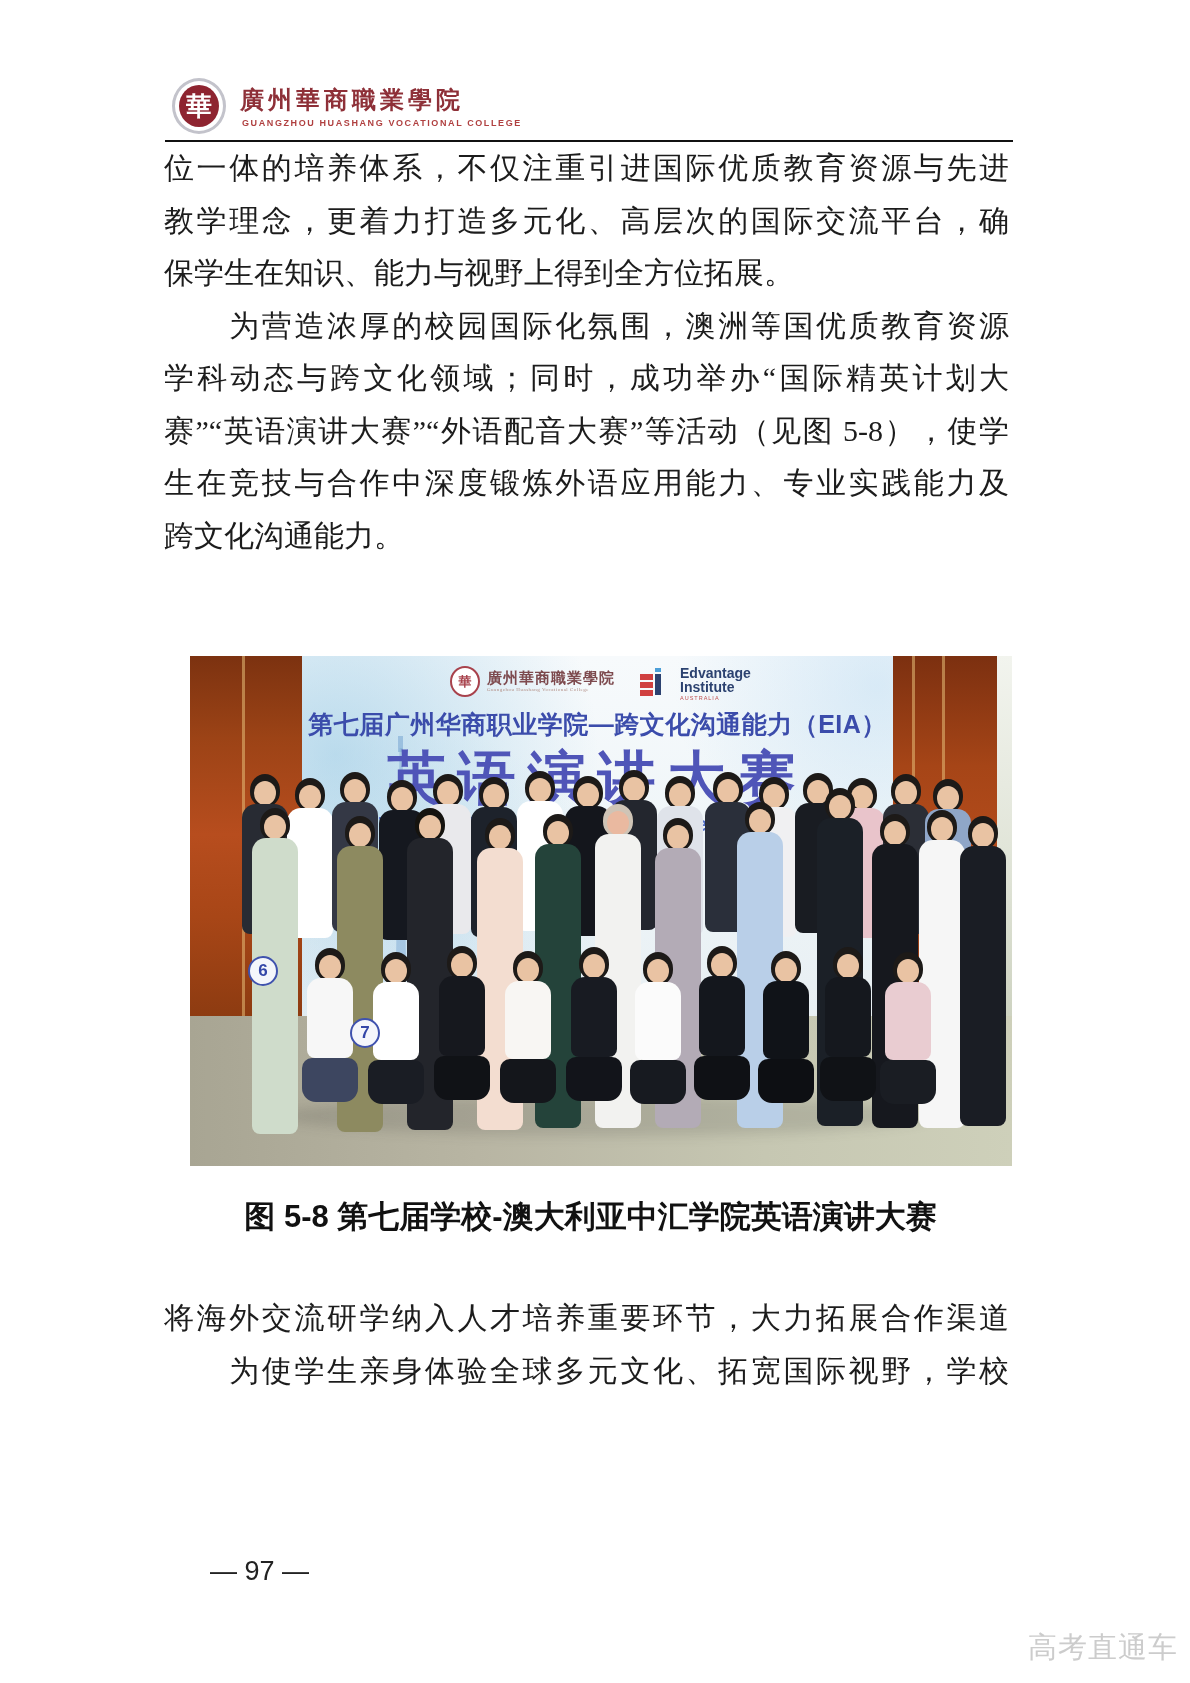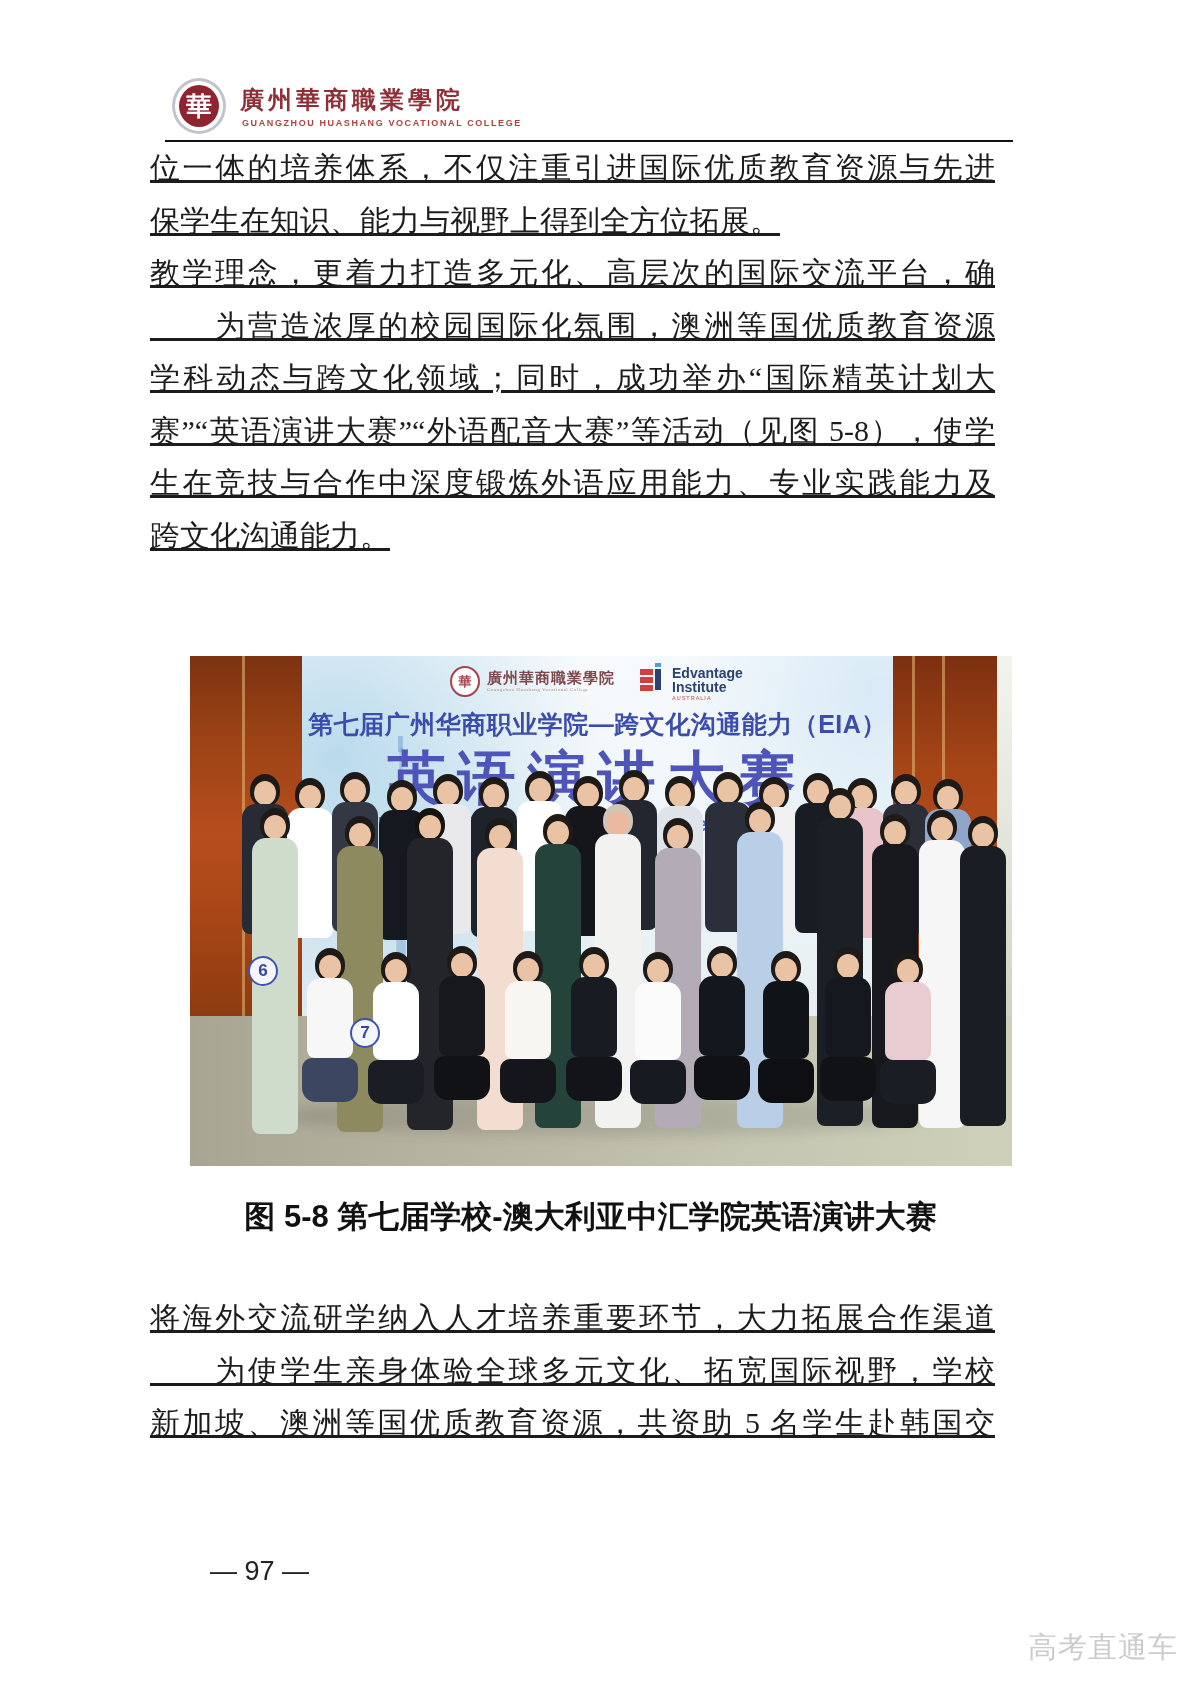--- a/index.html
+++ b/index.html
@@ -13,21 +13,21 @@
   .hdr-seal-inner{width:40px;height:42px;border-radius:50%;background:#8e2430;color:#fff;
             font-size:26px;font-weight:bold;display:flex;align-items:center;justify-content:center;
             font-family:"Liberation Serif",serif;}
   .hdr-cn{position:absolute;left:240px;top:84px;font-size:24px;font-weight:bold;color:#8e3038;
           letter-spacing:4px;font-family:"Liberation Serif",serif;}
   .hdr-en{position:absolute;left:242px;top:118px;font-size:9px;font-weight:bold;color:#b04040;
           letter-spacing:1.6px;font-family:"Liberation Sans","DejaVu Sans",sans-serif;}
   .hdr-rule{position:absolute;left:165px;top:140px;width:848px;height:2px;background:#111;}
 
   
-  .textblock{position:absolute;left:150px;width:845px;text-decoration:underline;}
+  .textblock{position:absolute;left:164px;width:845px;}
   .text-line{height:52.5px;line-height:52.5px;font-size:30px;white-space:nowrap;
              text-align:justify;text-align-last:justify;overflow:hidden;}
   .text-line.short{text-align:left;text-align-last:left;}
 
   
   #photo{position:absolute;left:190px;top:656px;width:822px;height:510px;overflow:hidden;background:#e9f1f5;}
   .wood{position:absolute;top:0;}
   .wood.left{left:0;width:112px;height:372px;
      background:linear-gradient(180deg,#7c3210 0%,#9c4316 22%,#b74d1e 48%,#a84617 70%,#8a3a10 100%);}
   .wood.right{left:703px;width:104px;height:368px;
@@ -39,21 +39,21 @@
      background:
        radial-gradient(circle at 6% 26%, rgba(140,195,225,.55), rgba(140,195,225,0) 42%),
        radial-gradient(circle at 97% 8%, rgba(180,215,240,.45), rgba(180,215,240,0) 30%),
        radial-gradient(circle at 20% 75%, rgba(170,210,235,.35), rgba(170,210,235,0) 38%),
        linear-gradient(180deg,#f7fafc 0%,#eef5f8 55%,#e7eef2 100%);}
   .b-school{position:absolute;left:150px;top:10px;display:flex;align-items:center;gap:7px;}
   .b-seal{width:26px;height:27px;border-radius:50%;background:#fff;border:2px solid #a8424c;
           color:#a8424c;font-size:13px;font-weight:bold;display:flex;align-items:center;justify-content:center;}
   .b-school-cn{font-size:15px;font-weight:bold;color:#7d4a4e;letter-spacing:1px;line-height:16px;}
   .b-school-sub{font-size:5px;color:#b08a80;letter-spacing:.5px;line-height:7px;}
-  .b-partner{position:absolute;left:340px;top:10px;display:flex;gap:10px;align-items:flex-start;}
+  .b-partner{position:absolute;left:340px;top:10px;display:flex;gap:18px;align-items:center;}
   .ei-mark{position:relative;width:22px;height:26px;}
   .ei-bar{position:absolute;left:0;width:13px;height:6px;background:#d04040;}
   .ei-stem{position:absolute;left:15px;top:3px;width:6px;height:21px;background:#2c4270;}
   .ei-dot{position:absolute;left:15px;top:-3px;width:6px;height:4px;background:#4d9fd8;}
   .b-partner-txt{font-family:"Liberation Sans","DejaVu Sans",sans-serif;color:#2c4270;}
   .b-partner-l1{font-size:14px;font-weight:bold;line-height:14px;}
   .b-partner-l2{font-size:14px;font-weight:bold;line-height:14px;}
   .b-partner-l3{font-size:5.5px;color:#c05050;letter-spacing:1px;line-height:8px;}
   .b-headline{position:absolute;left:0;top:52px;width:595px;text-align:center;font-size:25px;font-weight:bold;
       color:#3b4cab;letter-spacing:.5px;font-family:"Liberation Sans","DejaVu Sans",sans-serif;}
@@ -96,22 +96,22 @@
 
   <div class="hdr-seal">
     <div class="hdr-seal-inner">華</div>
   </div>
   <div class="hdr-cn">廣州華商職業學院</div>
   <div class="hdr-en">GUANGZHOU HUASHANG VOCATIONAL COLLEGE</div>
   <div class="hdr-rule"></div>
 
   <div class="textblock" style="top:142px;" id="para-main">
       <div class="text-line">位一体的培养体系，不仅注重引进国际优质教育资源与先进</div>
+      <div class="text-line">教学理念，更着力打造多元化、高层次的国际交流平台，确</div>
       <div class="text-line short">保学生在知识、能力与视野上得到全方位拓展。</div>
-      <div class="text-line">教学理念，更着力打造多元化、高层次的国际交流平台，确</div>
       <div class="text-line">　　为营造浓厚的校园国际化氛围，澳洲等国优质教育资源</div>
       <div class="text-line">学科动态与跨文化领域；同时，成功举办“国际精英计划大</div>
       <div class="text-line">赛”“英语演讲大赛”“外语配音大赛”等活动（见图 5-8），使学</div>
       <div class="text-line">生在竞技与合作中深度锻炼外语应用能力、专业实践能力及</div>
       <div class="text-line short">跨文化沟通能力。</div>
     </div>
 
   <div id="photo">
     <div class="banner">
       <div class="tower"></div>
@@ -357,19 +357,18 @@
         <div class="badge" style="left: 160px; top: 362px;">7</div>
       </div>
   </div>
 
   <div class="caption">图 5-8 第七届学校-澳大利亚中汇学院英语演讲大赛</div>
 
 
   <div class="textblock" style="top:1292px;" id="para-3">
       <div class="text-line">将海外交流研学纳入人才培养重要环节，大力拓展合作渠道</div>
       <div class="text-line">　　为使学生亲身体验全球多元文化、拓宽国际视野，学校</div>
-      <div class="text-line">新加坡、澳洲等国优质教育资源，共资助 5 名学生赴韩国交</div>
     </div>
 
   <div class="footer-page">— 97 —</div>
   <div class="watermark">高考直通车</div>
 
 </div>
 
 </body></html>

